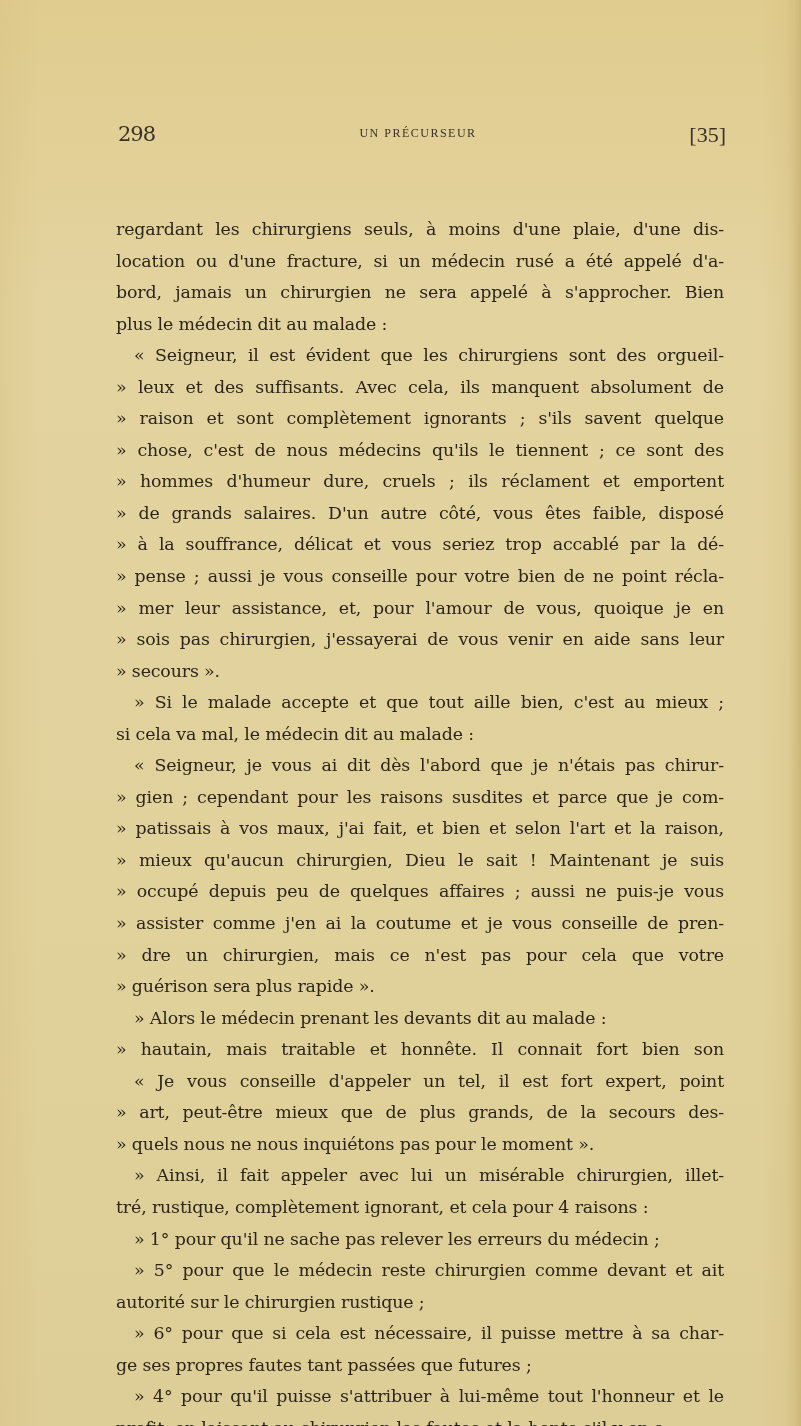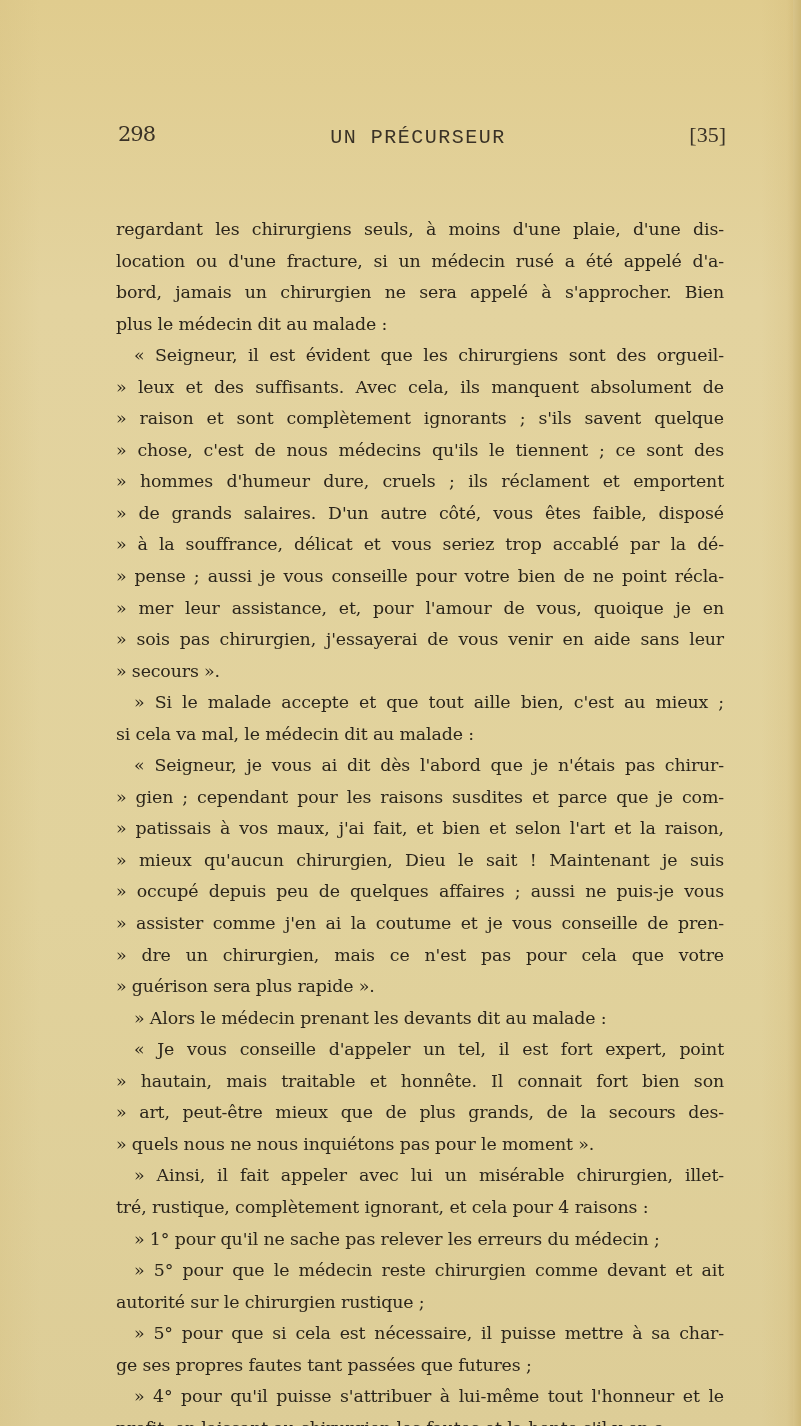--- a/index.html
+++ b/index.html
@@ -46,22 +46,22 @@
       letter-spacing: -1px;
       color: #3a3226;
       text-align: right;
     }
     .title {
       position: absolute;
       left: 0;
       width: 100%;
       top: 4px;
       text-align: center;
-      font-family: Liberation Mono, monospace;
-      font-size: 20px;
+      font-family: Liberation Serif, serif;
+      font-size: 12px;
       letter-spacing: 1.5px;
       color: #3a3226;
     }
     .section-num {
       position: absolute;
       right: 0;
       top: 0;
       font-family: "Liberation Serif", serif;
       font-size: 22px;
       color: #3a3226;
@@ -128,29 +128,29 @@
     <div class="line last">si cela va mal, le médecin dit au malade :</div>
     <div class="line indent">« Seigneur, je vous ai dit dès l'abord que je n'étais pas chirur-</div>
     <div class="line">» gien ; cependant pour les raisons susdites et parce que je com-</div>
     <div class="line">» patissais à vos maux, j'ai fait, et bien et selon l'art et la raison,</div>
     <div class="line">» mieux qu'aucun chirurgien, Dieu le sait ! Maintenant je suis</div>
     <div class="line">» occupé depuis peu de quelques affaires ; aussi ne puis-je vous</div>
     <div class="line">» assister comme j'en ai la coutume et je vous conseille de pren-</div>
     <div class="line">» dre un chirurgien, mais ce n'est pas pour cela que votre</div>
     <div class="line last">» guérison sera plus rapide ».</div>
     <div class="line indent last">» Alors le médecin prenant les devants dit au malade :</div>
+    <div class="line">» hautain, mais traitable et honnête. Il connait fort bien son</div>
     <div class="line indent">« Je vous conseille d'appeler un tel, il est fort expert, point</div>
-    <div class="line">» hautain, mais traitable et honnête. Il connait fort bien son</div>
     <div class="line">» art, peut-être mieux que de plus grands, de la secours des-</div>
     <div class="line last">» quels nous ne nous inquiétons pas pour le moment ».</div>
     <div class="line indent">» Ainsi, il fait appeler avec lui un misérable chirurgien, illet-</div>
     <div class="line last">tré, rustique, complètement ignorant, et cela pour 4 raisons :</div>
     <div class="line indent last">» 1° pour qu'il ne sache pas relever les erreurs du médecin ;</div>
     <div class="line indent">» 5° pour que le médecin reste chirurgien comme devant et ait</div>
     <div class="line last">autorité sur le chirurgien rustique ;</div>
-    <div class="line indent">» 5° pour que si cela est nécessaire, il puisse mettre à sa char-</div>
+    <div class="line indent">» 6° pour que si cela est nécessaire, il puisse mettre à sa char-</div>
     <div class="line last">ge ses propres fautes tant passées que futures ;</div>
     <div class="line indent">» 4° pour qu'il puisse s'attribuer à lui-même tout l'honneur et le</div>
     <div class="line last">profit, en laissant au chirurgien les fautes et la honte s'il y en a,</div>
   </div>
 
   <div class="bottom-space"></div>
 </div>
 
 </body></html>

